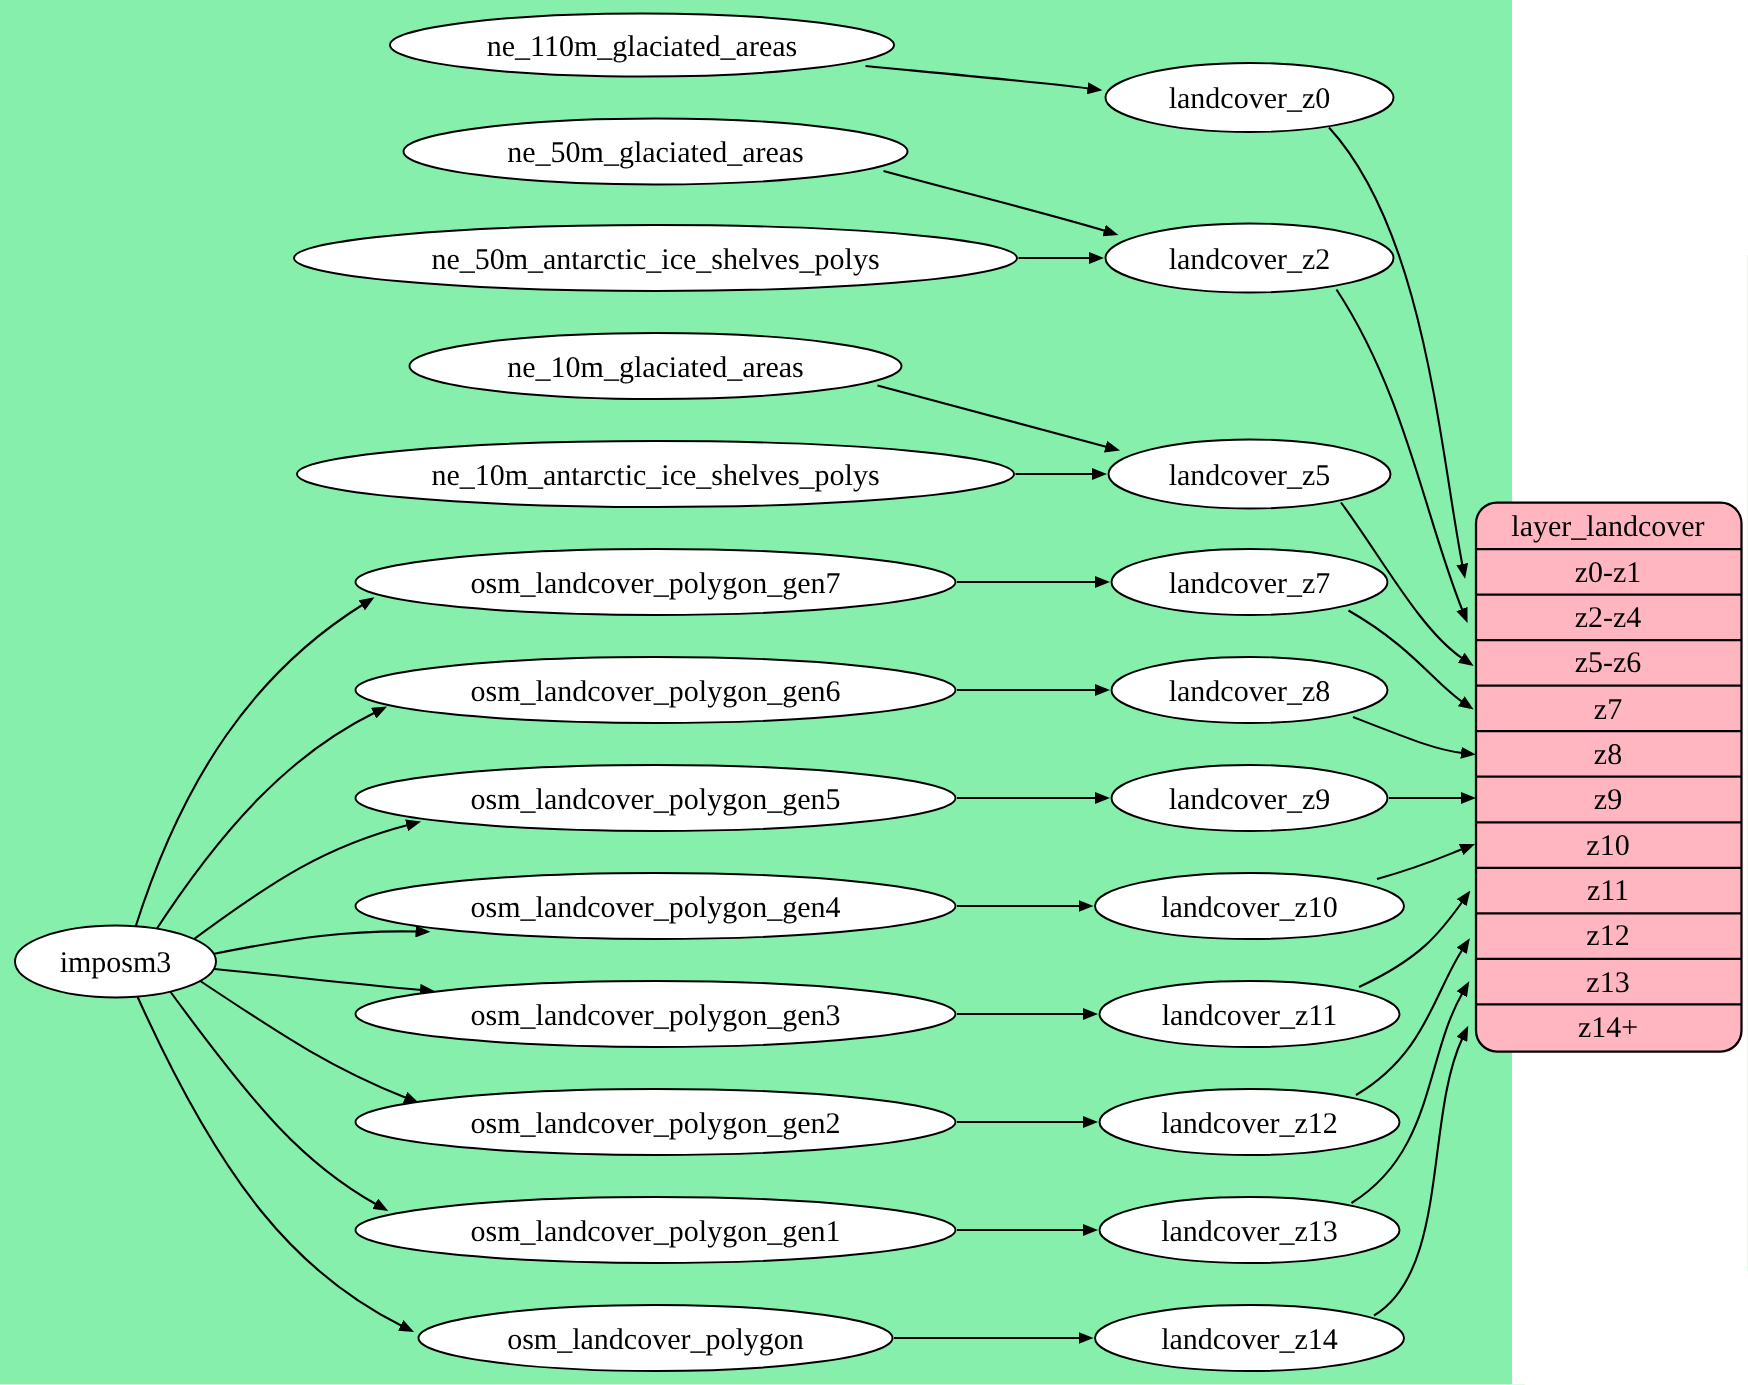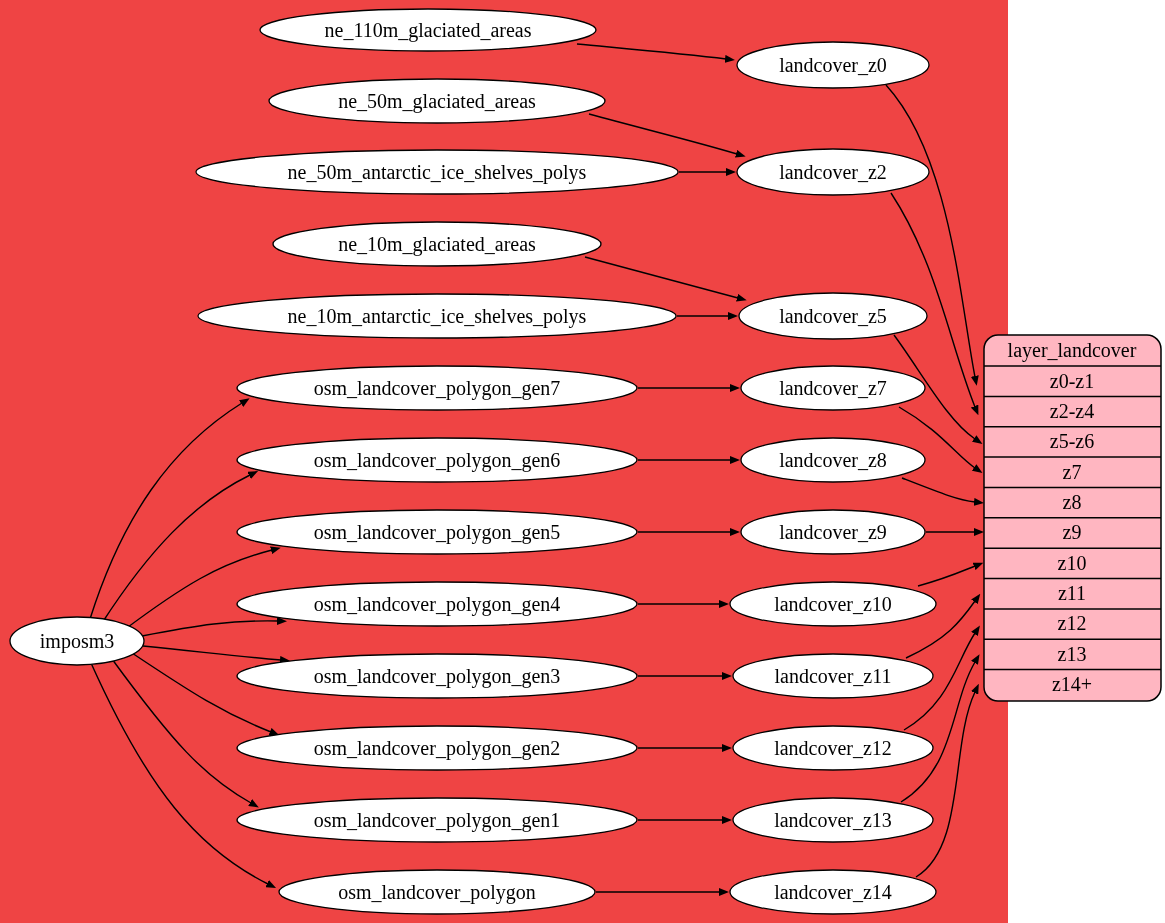--- a/index.html
+++ b/index.html
@@ -1,16 +1,16 @@
 <!DOCTYPE html>
 <html><head>
 <meta charset="utf-8">
 <style>
   html, body { margin: 0; padding: 0; background: #ffffff; }
-  .canvas { width: 1008px; height: 923px; position: relative; background: #ef4444; }
+  .canvas { width: 1008px; height: 923px; position: relative; background: #86efac; }
   svg text {
     font-family: "Liberation Serif", "DejaVu Serif", serif;
     font-size: 20px;
     fill: #000000;
   }
   .edge { fill: none; stroke: #000000; stroke-width: 1.4px; }
   .node ellipse { fill: #ffffff; stroke: #000000; stroke-width: 1.3px; }
   .node text, .record text { text-anchor: middle; }
   .record rect { stroke: #000000; stroke-width: 1.5px; }
   .record line { stroke: #000000; stroke-width: 1.5px; }

